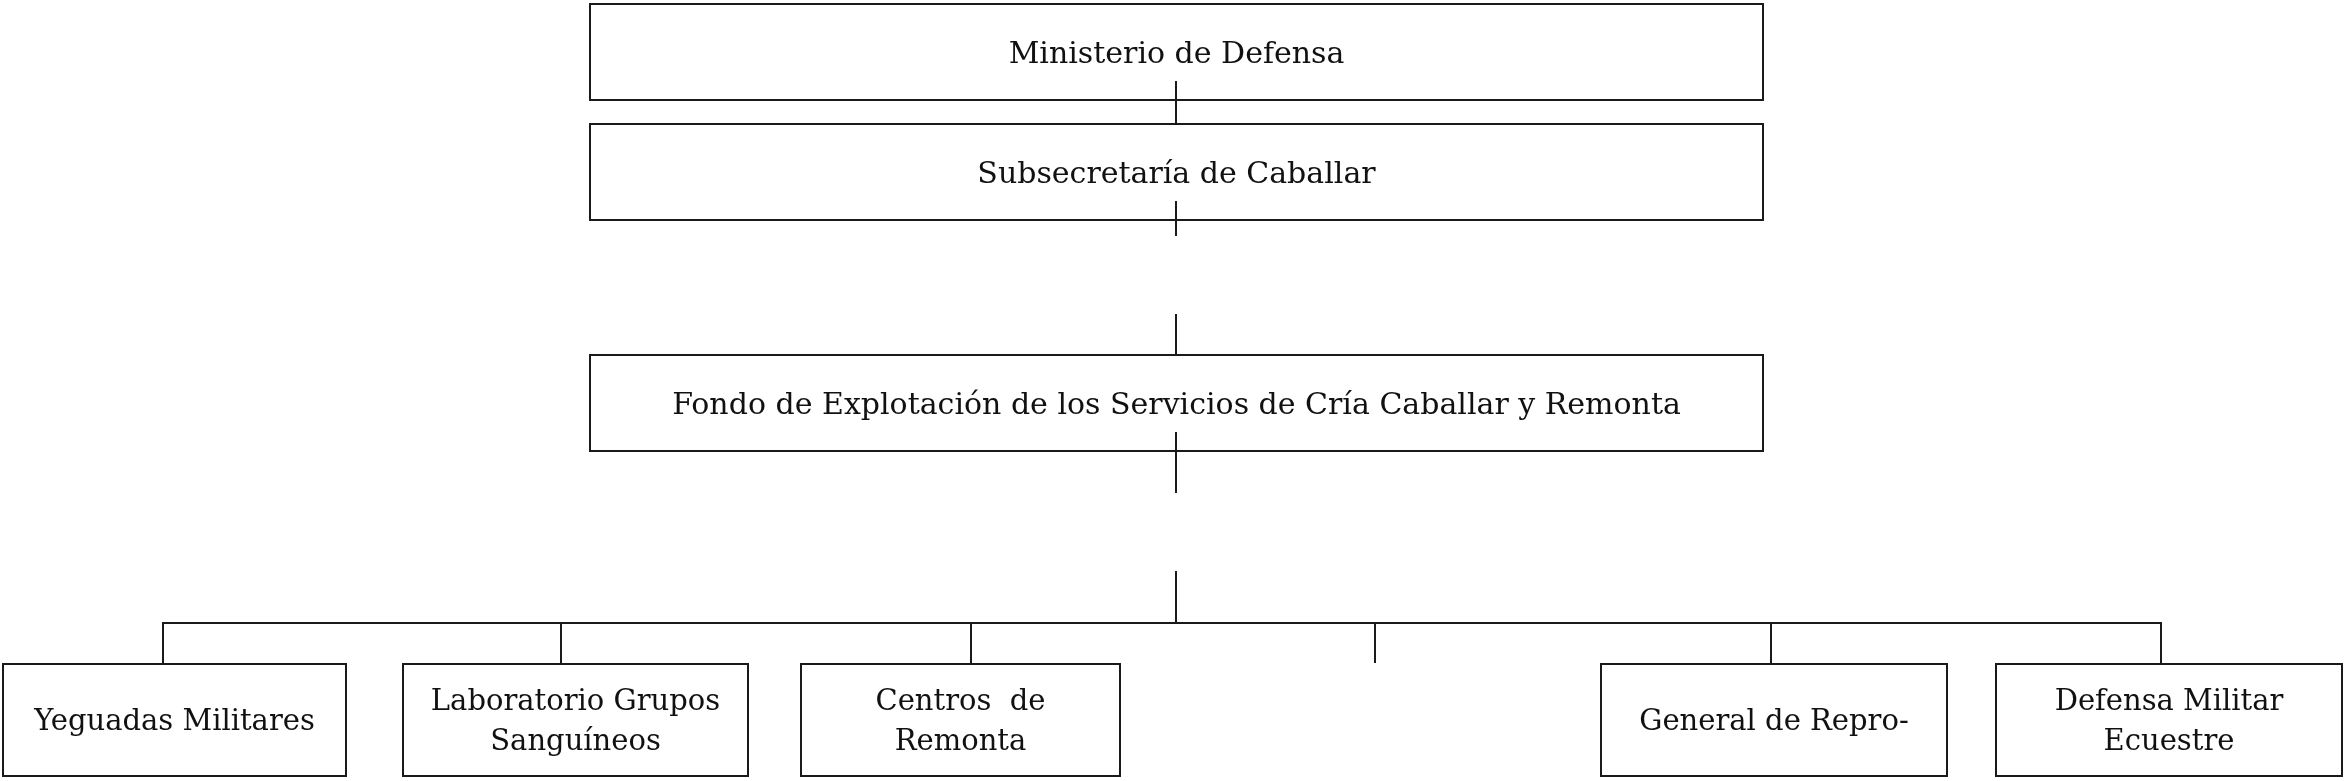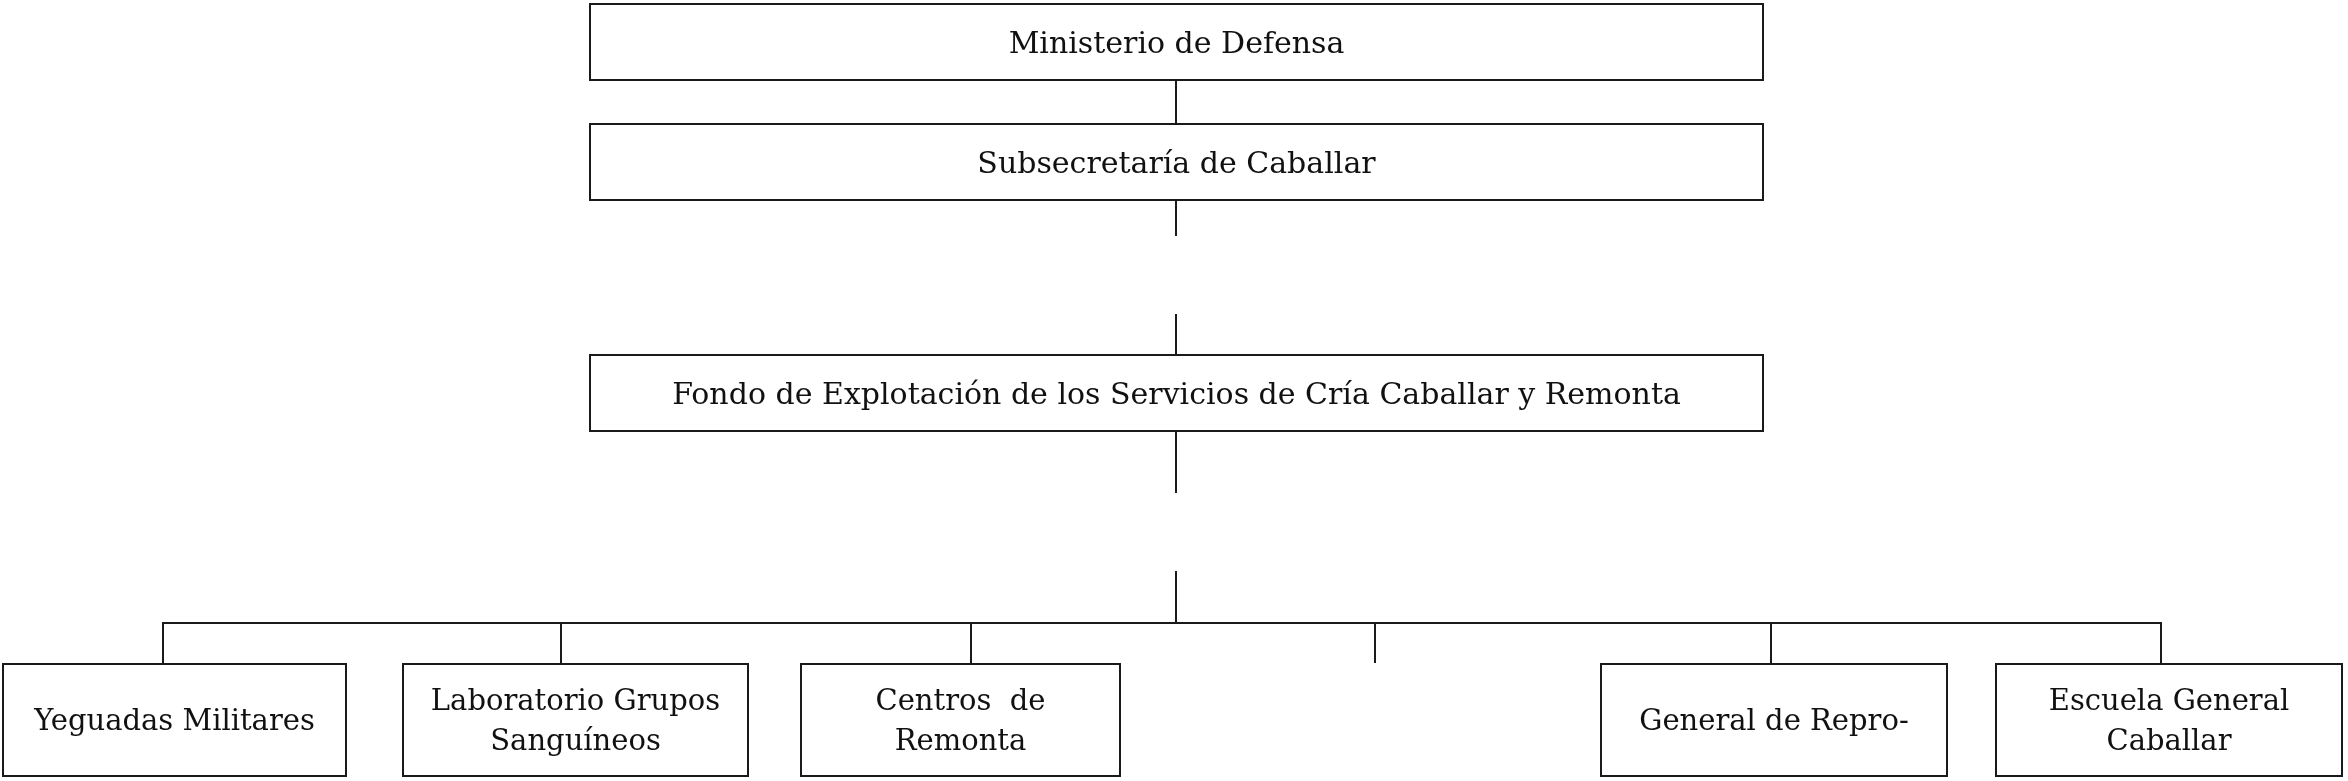--- a/index.html
+++ b/index.html
@@ -23,21 +23,21 @@
     border: 2px solid #1a1a1a;
     display: flex;
     flex-direction: column;
     align-items: center;
     justify-content: center;
     text-align: center;
   }
   .chain-node {
     left: 589px;
     width: 1175px;
-    height: 78px;
+    height: 98px;
     font-size: 30px;
   }
   .leaf-node {
     top: 663px;
     height: 114px;
     font-size: 29px;
     line-height: 40px;
   }
   .leaf-node span {
     white-space: pre-wrap;
@@ -99,17 +99,17 @@
     <span>Centros  de  Remonta</span>
     <span></span>
   </div>
 
 
   <div class="node leaf-node" style="left:1600px;width:348px">
     <span>General de Repro-</span>
   </div>
 
   <div class="node leaf-node" style="left:1995px;width:348px">
-    <span>Escuela General</span>
-    <span>Caballar</span>
+    <span>Defensa Militar</span>
+    <span>Ecuestre</span>
   </div>
 
 </div>
 
 </body></html>

